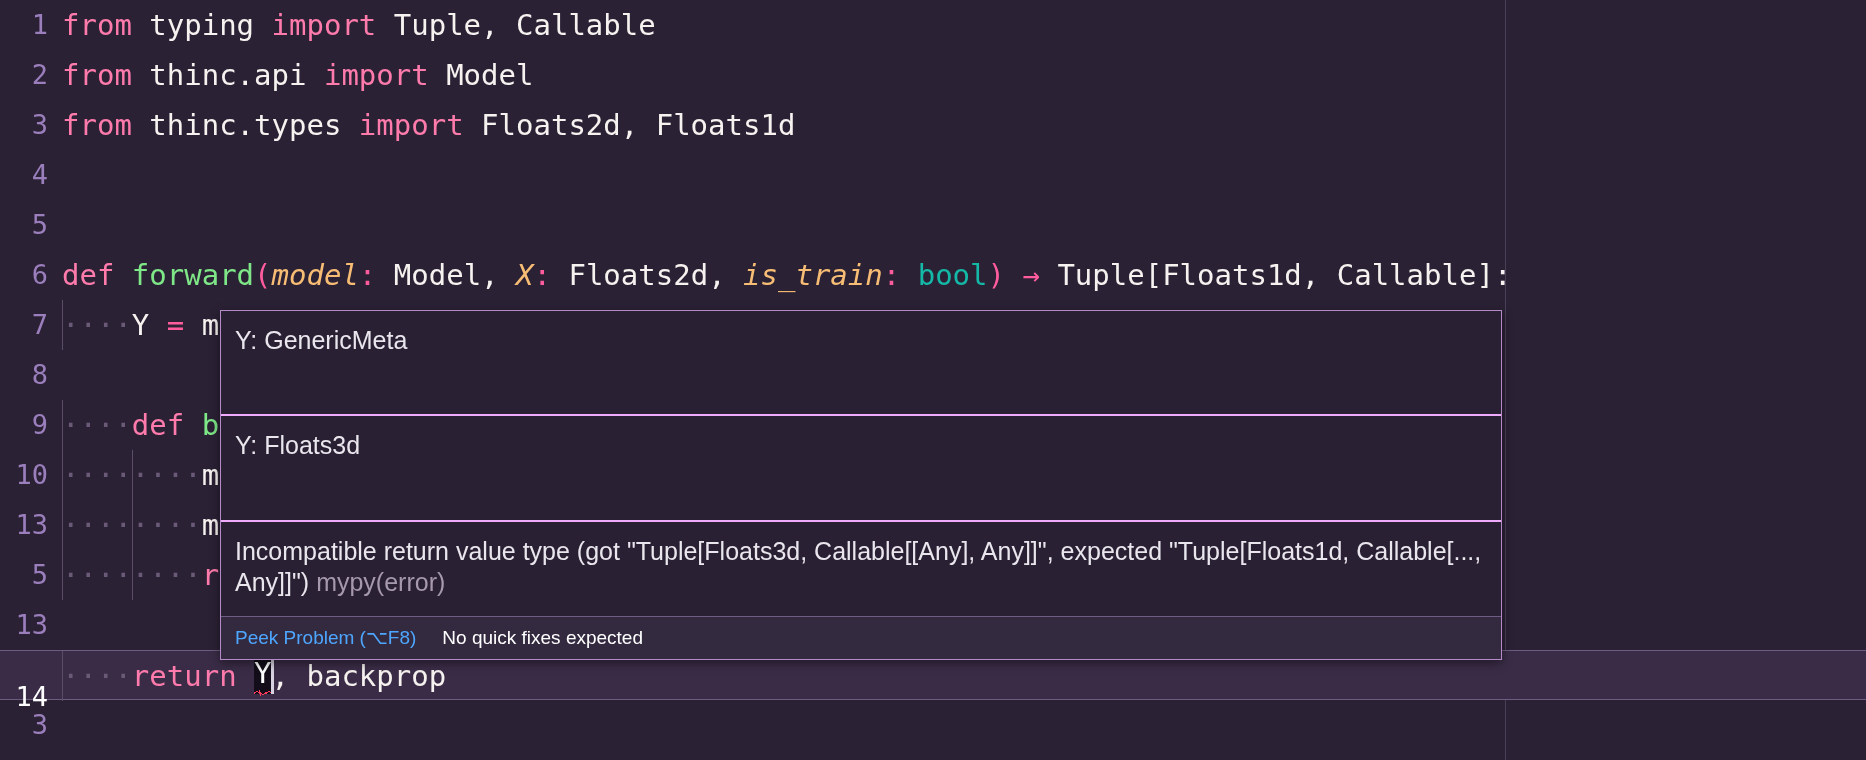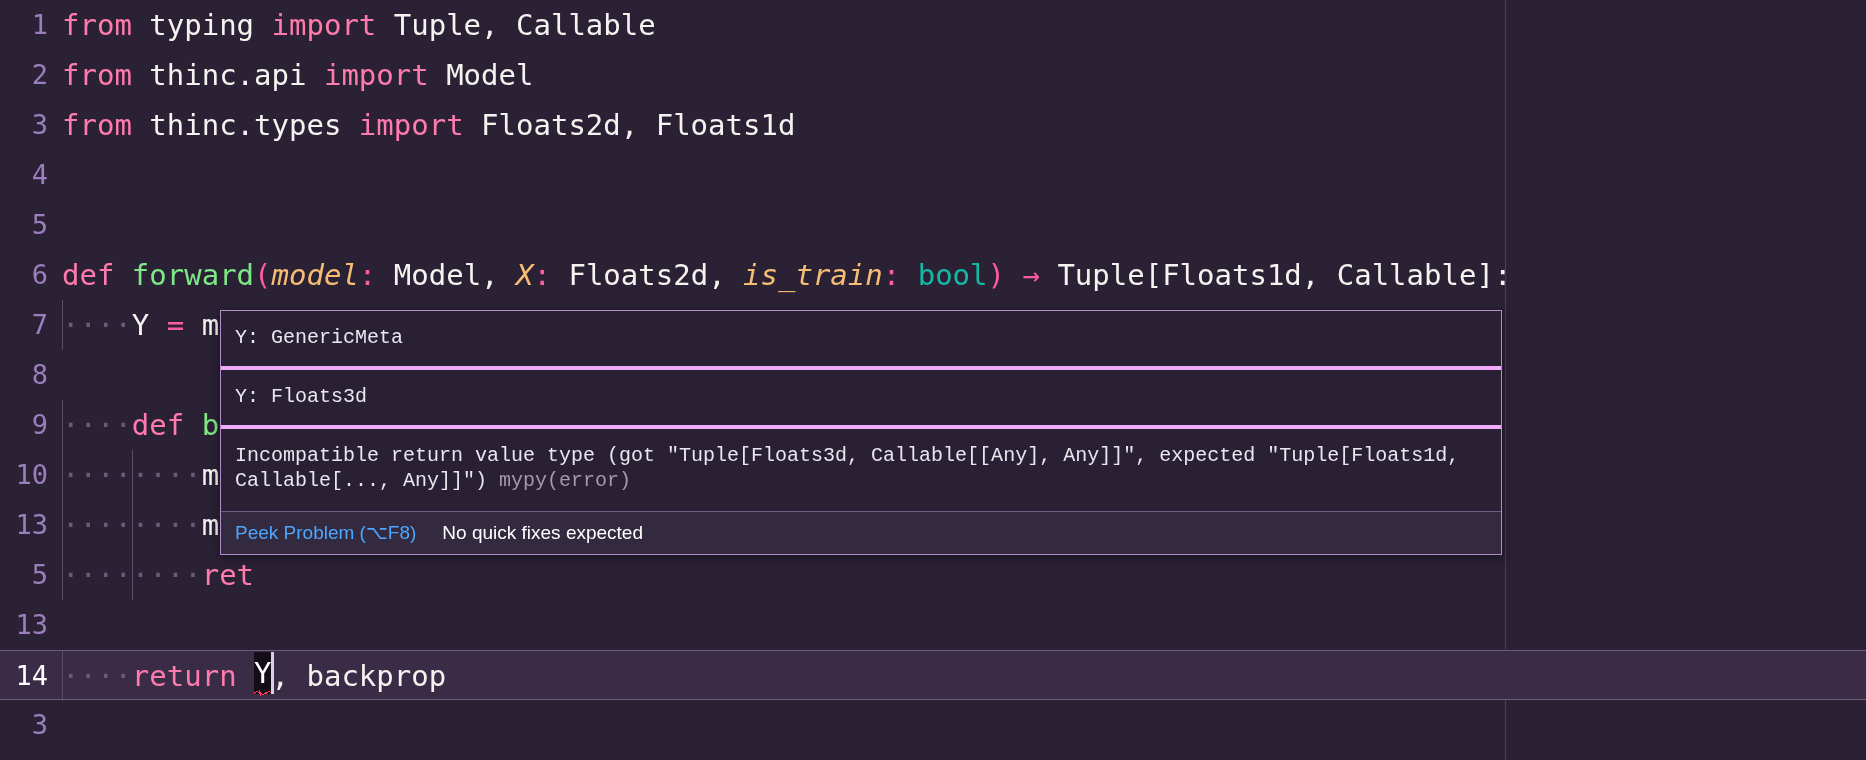--- a/index.html
+++ b/index.html
@@ -64,20 +64,21 @@
 
   
   .line.active {
     background: #3a2c47;
     box-sizing: border-box;
     border-top: 1px solid #6d5b82;
     border-bottom: 1px solid #6d5b82;
   }
   .line.active .ln {
     color: #ffffff;
+    margin-top: 21px;
   }
 
   
   .iguide {
     position: absolute;
     width: 1px;
     background: #5b4d68;
     top: 0;
     height: 50px;
   }
@@ -103,29 +104,30 @@
     top: 310px;
     width: 1282px;
     background: #2a2033;
     border: 1px solid #b48ac9;
     box-sizing: border-box;
     box-shadow: 0 3px 10px rgba(0,0,0,0.45);
     z-index: 20;
   }
   .popup-sec {
     padding: 14px 14px 16px 14px;
-    font-family: Liberation Mono, monospace;
-    font-size: 20px;
+    font-family: Liberation Sans, sans-serif;
+    font-size: 25px;
     line-height: 1.25;
     color: #e9e6ee;
     white-space: pre-wrap;
     word-break: break-word;
   }
   .popup-sec + .popup-sec {
-    border-top: 4px solid #f0abfc;
+    border-top: 2px solid #f0abfc;
+    margin-top: 42px;
   }
   .popup-sec.err {
     padding-bottom: 18px;
   }
   .muted {
     color: #a699ae;
   }
   .popup-footer {
     border-top: 1px solid #6f5c83;
     background: #342a40;

